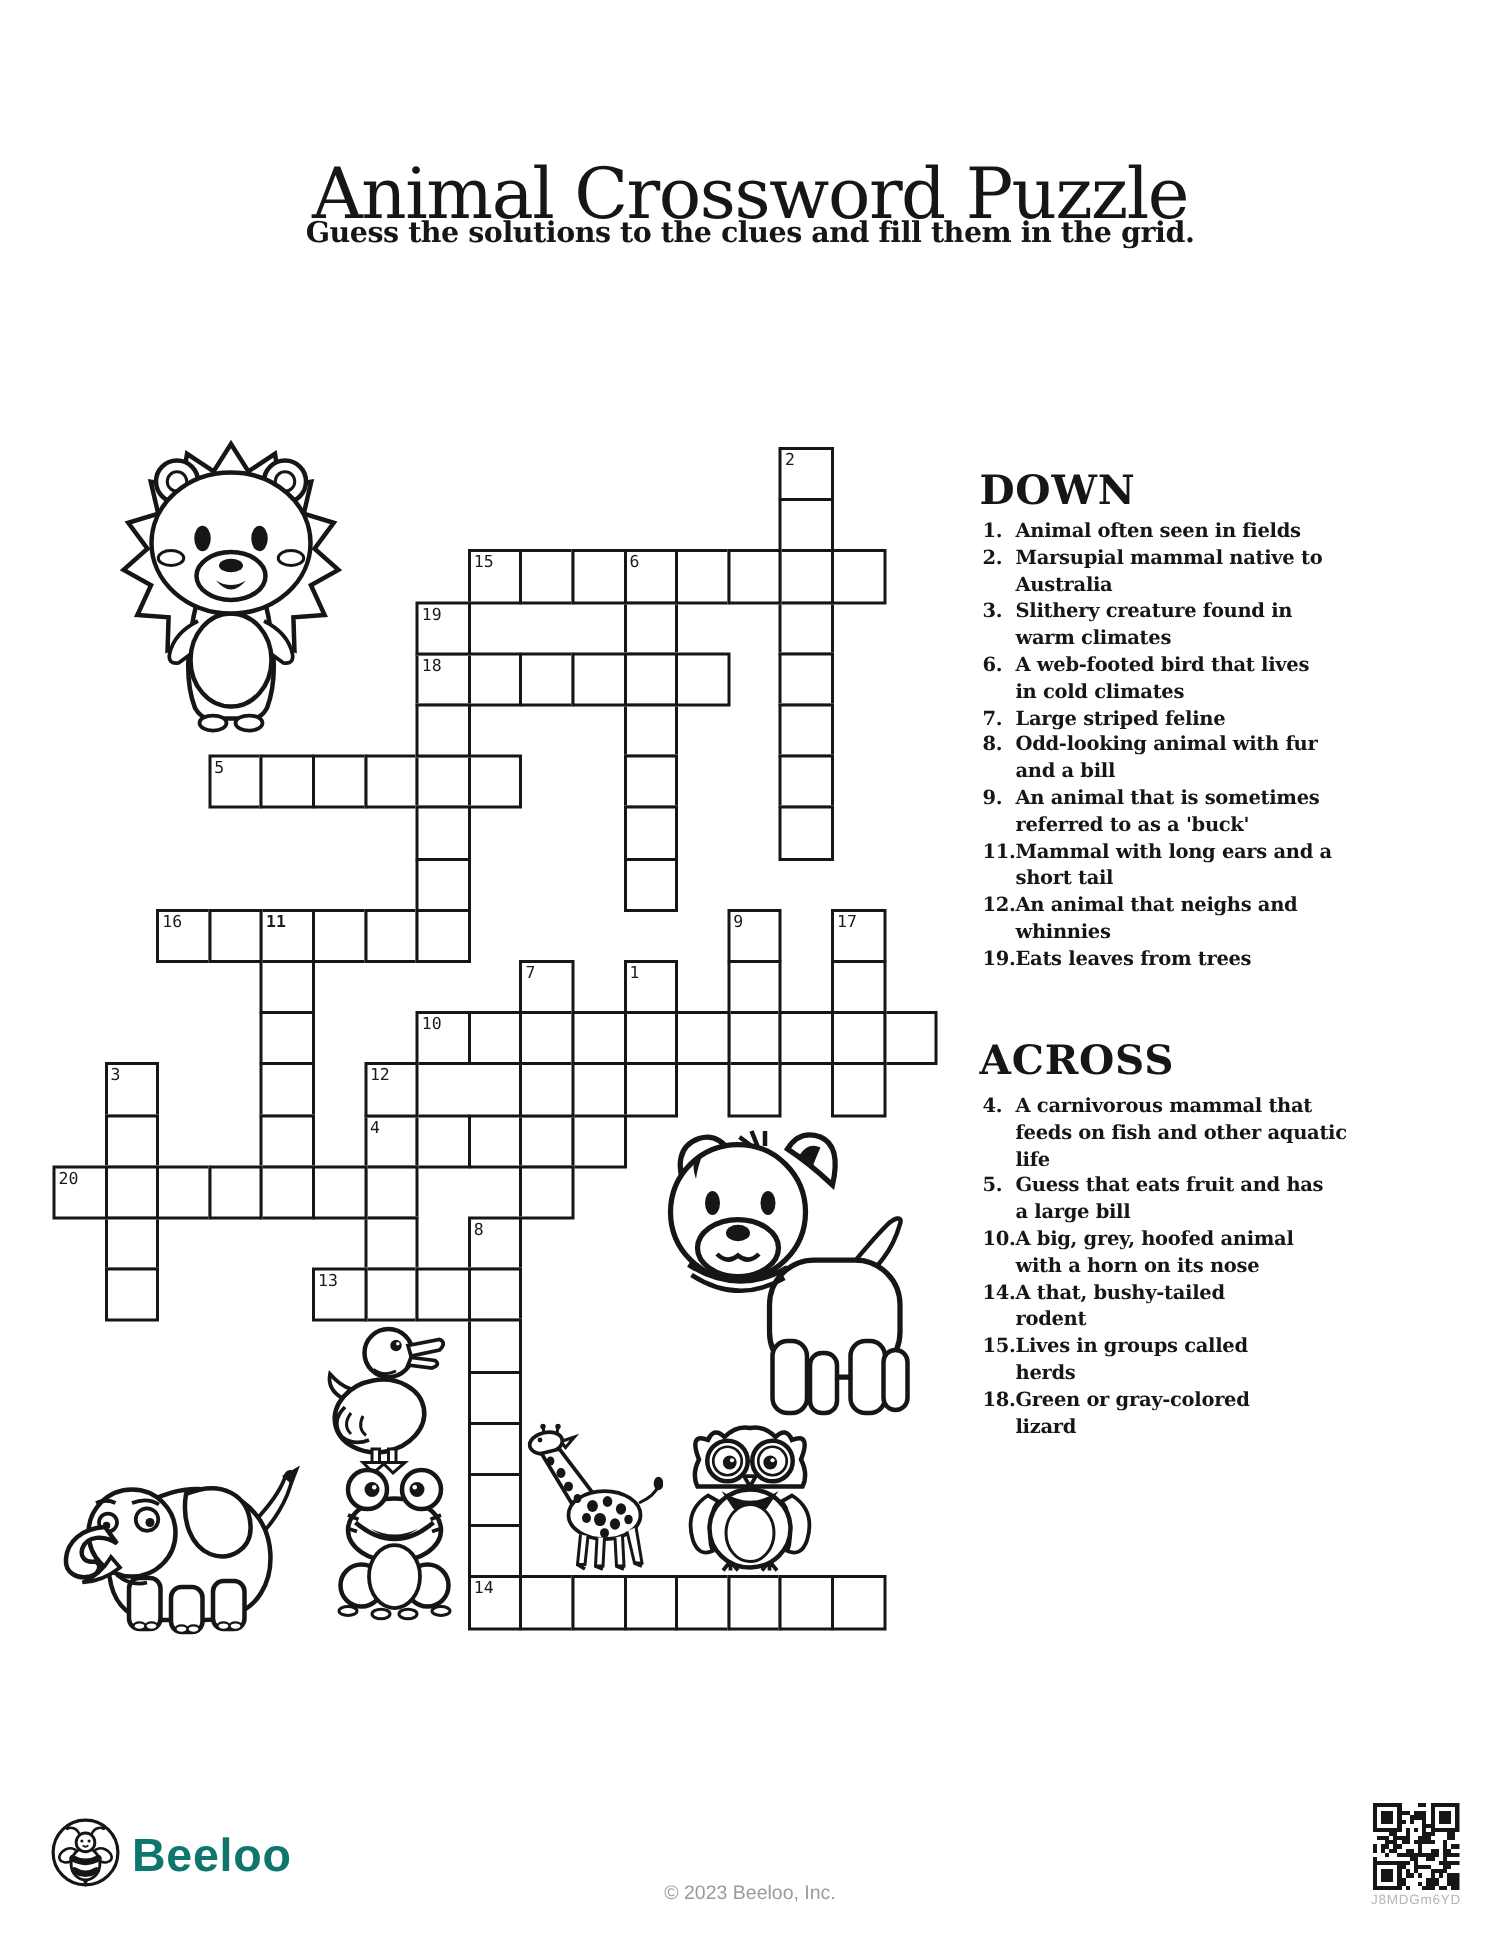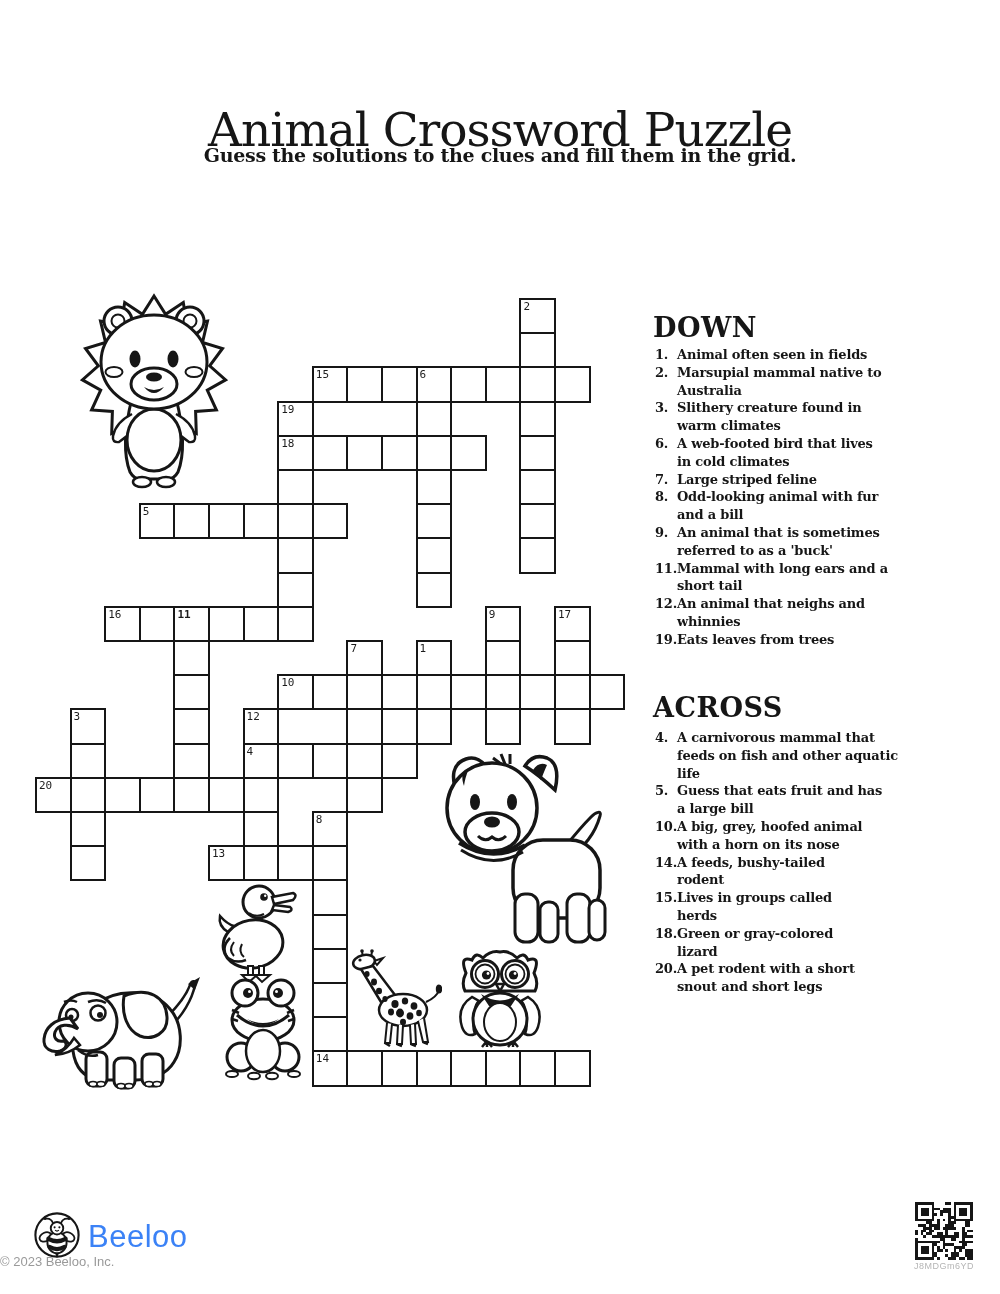--- a/index.html
+++ b/index.html
@@ -24,22 +24,22 @@
              letter-spacing:-0.2px;line-height:17.8px;}
   #down-list{top:346px;}
   #across-list{top:729px;}
   .clue{display:flex;}
   .clue-num{width:22px;flex:none;}
   .clue-text{white-space:pre-line;flex:1;}
   .art{position:absolute;}
   
   #bee-logo{position:absolute;left:33px;top:1211px;}
   .brand{position:absolute;left:88px;top:1219px;font-family:"Liberation Sans", sans-serif;
-         font-weight:normal;font-size:31px;letter-spacing:0.5px;color:#3b82f6;text-align:center;}
-  .copyright{position:absolute;left:0;right:0;top:1254px;text-align:left;
+         font-weight:bold;font-size:31px;letter-spacing:0.5px;color:#0f766e;text-align:center;}
+  .copyright{position:absolute;left:0;right:0;top:1254px;text-align:center;
              font-family:"Liberation Sans", sans-serif;font-size:13px;color:#9a9a9a;}
   #qr{position:absolute;left:915px;top:1202px;width:58px;height:58px;}
   .qr-label{position:absolute;left:903px;top:1261px;width:82px;text-align:center;
             font-family:"Liberation Sans", sans-serif;font-size:9px;letter-spacing:0.5px;color:#b5b5b5;}
 </style>
 </head>
 <body>
 
 <h1 class="title">Animal Crossword Puzzle</h1>
 <div class="subtitle">Guess the solutions to the clues and fill them in the grid.</div>
@@ -234,37 +234,32 @@
       <span class="clue-text">Guess that eats fruit and has
 a large bill</span>
     </div>
   <div class="clue">
       <span class="clue-num">10.</span>
       <span class="clue-text">A big, grey, hoofed animal
 with a horn on its nose</span>
     </div>
   <div class="clue">
       <span class="clue-num">14.</span>
-      <span class="clue-text">A feeds, bushy-tailed
+      <span class="clue-text">A that, bushy-tailed
 rodent</span>
     </div>
   <div class="clue">
       <span class="clue-num">15.</span>
       <span class="clue-text">Lives in groups called
 herds</span>
     </div>
   <div class="clue">
       <span class="clue-num">18.</span>
       <span class="clue-text">Green or gray-colored
 lizard</span>
-    </div>
-  <div class="clue">
-      <span class="clue-num">20.</span>
-      <span class="clue-text">A pet rodent with a short
-snout and short legs</span>
     </div>
 </div>
 
 <svg class="art" style="left:78px;top:266px" width="152" height="228" viewBox="0 0 152 228">
   <g stroke="#161616" fill="#ffffff">
     <polygon id="hh-spikes" stroke-width="3" points="76.0,30.0 87.6,48.3 105.3,36.6 108.9,58.3 129.5,55.1 124.5,76.5 144.5,82.5 131.7,99.8 147.6,113.9 129.3,124.2 138.4,144.0 117.6,145.5 118.3,167.5 98.8,159.9 91.0,180.3 76.0,165.0 61.0,180.3 53.2,159.9 33.7,167.5 34.4,145.5 13.6,144.0 22.7,124.2 4.4,113.9 20.3,99.8 7.5,82.5 27.5,76.5 22.5,55.1 43.1,58.3 46.7,36.6 64.4,48.3"></polygon>
     <path d="M54,132 Q42,180 52,206 Q57,215 66,213 L86,213 Q95,215 100,206 Q110,180 98,132 Z" stroke-width="3"></path>
     <ellipse cx="64" cy="216" rx="9" ry="5" stroke-width="2.5"></ellipse>
     <ellipse cx="88" cy="216" rx="9" ry="5" stroke-width="2.5"></ellipse>
     <path d="M54,148 Q38,156 35,170 Q34,177 41,176 Q50,170 58,162" stroke-width="2.5"></path>

